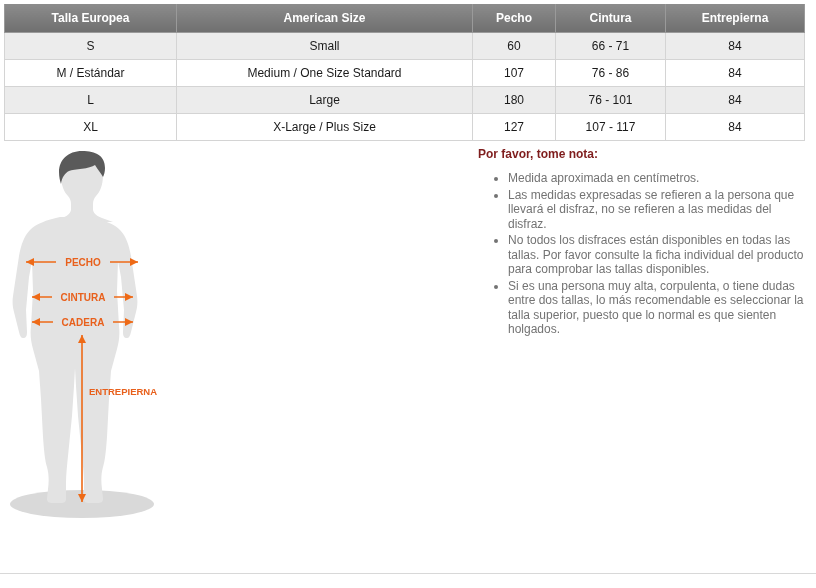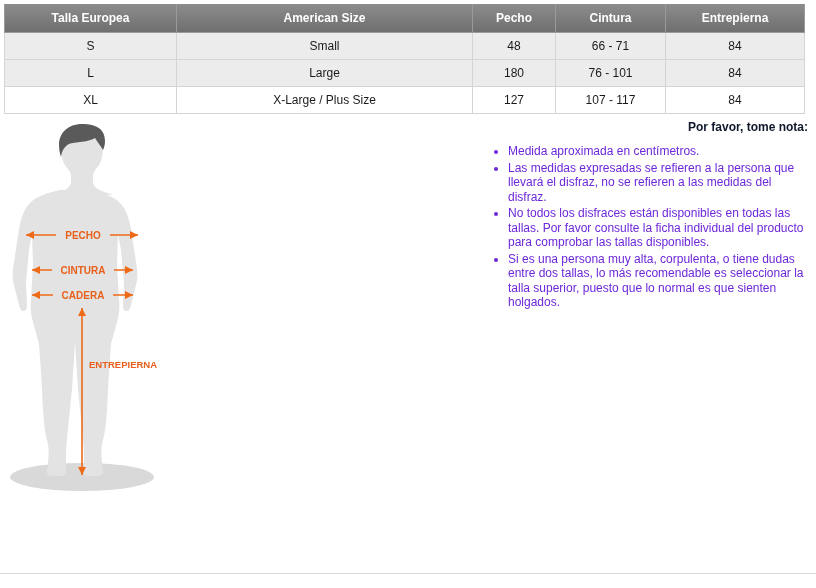--- a/index.html
+++ b/index.html
@@ -77,34 +77,34 @@
 
   .notes {
     position: absolute;
     left: 478px;
     top: 0;
     width: 330px;
   }
   .notes-title {
     font-weight: bold;
     font-size: 12px;
-    text-align: right;
+    text-align: left;
     margin: 0 0 10px 0;
-    color: #0f172a;
+    color: #7f1d1d;
   }
   .notes ul {
     margin: 0;
     padding-left: 30px;
     list-style-type: disc;
   }
   .notes li {
     font-size: 12px;
     line-height: 14.5px;
     margin-bottom: 2px;
-    color: #6d28d9;
+    color: #737373;
   }
 
   .bottom-rule {
     position: absolute;
     left: 0;
     bottom: 18px;
     width: 816px;
     height: 1px;
     background: #d8d8d8;
   }
@@ -141,22 +141,29 @@
         <th>American Size</th>
         <th>Pecho</th>
         <th>Cintura</th>
         <th>Entrepierna</th>
       </tr>
     </thead>
     <tbody>
       <tr class="odd">
         <td>S</td>
         <td>Small</td>
-        <td>48</td>
+        <td>60</td>
         <td>66 - 71</td>
+        <td>84</td>
+      </tr>
+      <tr class="even">
+        <td>M / Estándar</td>
+        <td>Medium / One Size Standard</td>
+        <td>107</td>
+        <td>76 - 86</td>
         <td>84</td>
       </tr>
       <tr class="odd">
         <td>L</td>
         <td>Large</td>
         <td>180</td>
         <td>76 - 101</td>
         <td>84</td>
       </tr>
       <tr class="even">

